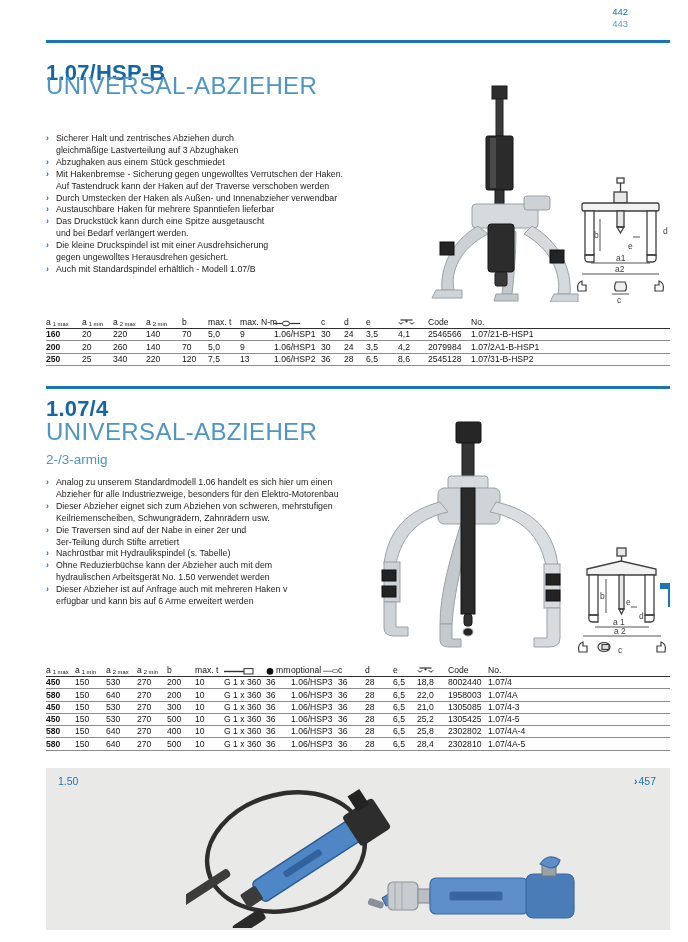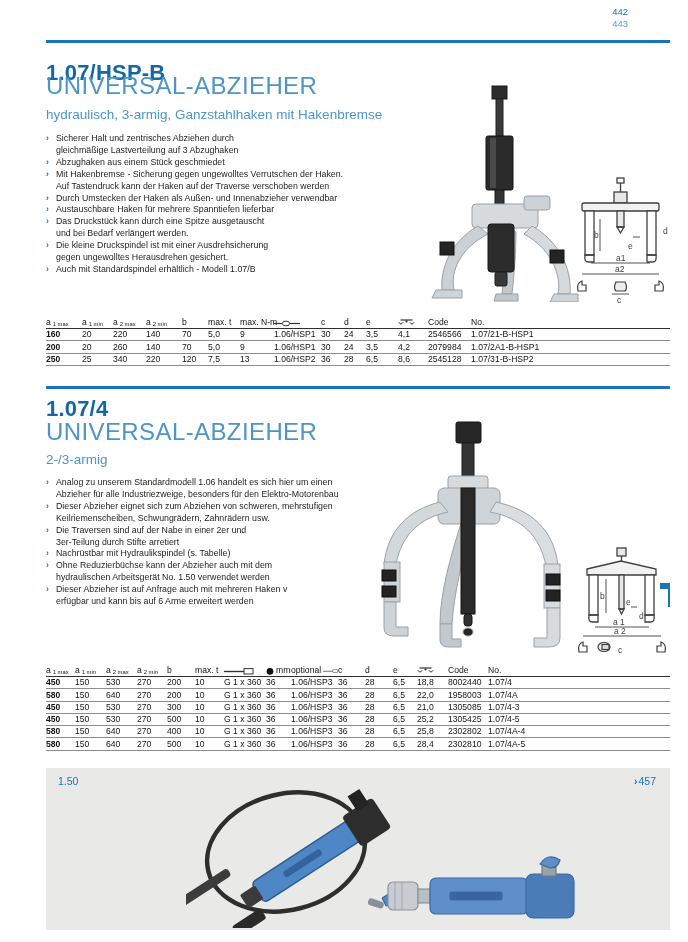--- a/index.html
+++ b/index.html
@@ -83,21 +83,20 @@
 
   <div class="pagenums">
     <div class="pn1">442</div>
     <div class="pn2">443</div>
   </div>
 
   <div class="rule" id="rule1"></div>
 
   <div class="sec-code" id="s1-code">1.07/HSP-B</div>
   <div class="sec-title" id="s1-title">UNIVERSAL-ABZIEHER</div>
-  <div class="sec-sub" id="s1-sub">hydraulisch, 3-armig, Ganzstahlhaken mit Hakenbremse</div>
 
   <div class="bullets" id="bullets1">
       <div class="bullet">
         <span class="arr">›</span>
         <span class="bt">Sicherer Halt und zentrisches Abziehen durch
 gleichmäßige Lastverteilung auf 3 Abzughaken</span>
       </div>
       <div class="bullet">
         <span class="arr">›</span>
         <span class="bt">Abzughaken aus einem Stück geschmiedet</span>

